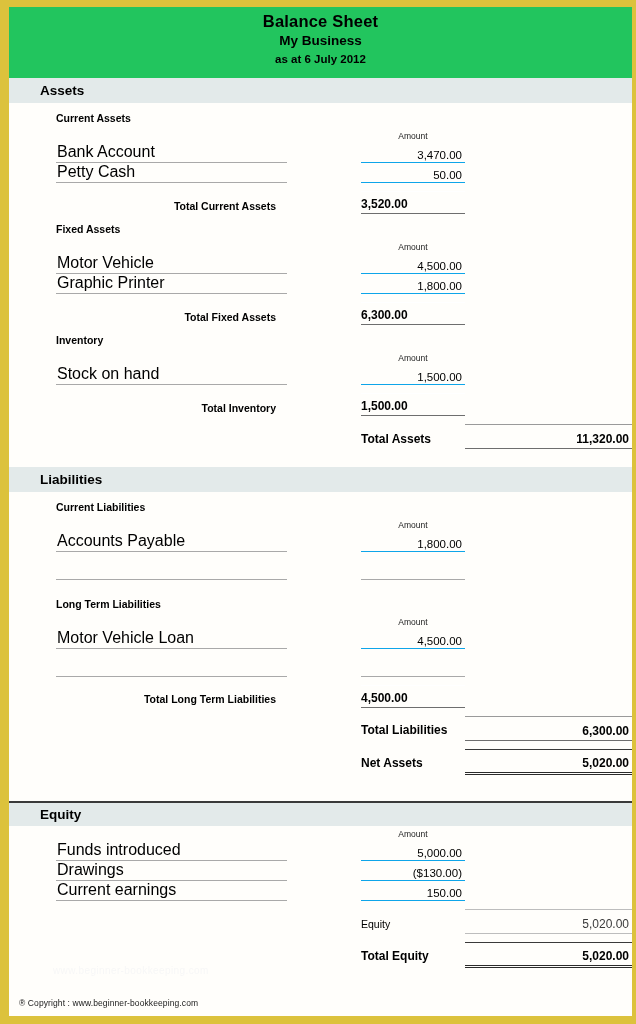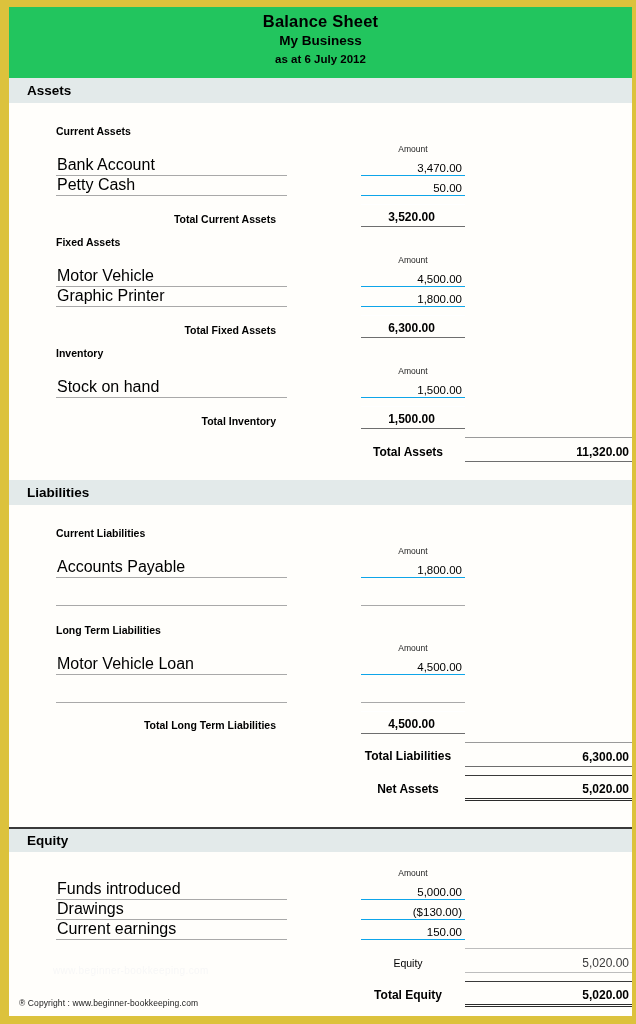--- a/index.html
+++ b/index.html
@@ -50,22 +50,22 @@
   .asat {
     font-size: 11.5px; font-weight: bold;
     line-height: 1.6;
   }
 
   
   .section-bar {
     background: #e3eaea;
     height: 25px;
     display: flex; align-items: center;
-    padding-left: 18px;
-    margin-bottom: 13px;
+    padding-left: 31px;
+    margin-bottom: 0;
   }
   .section-bar.equity-bar { border-top: 2px solid #3a3a3a; }
   .section-title {
     font-size: 13.5px; font-weight: bold;
   }
 
   
   .grp { padding: 0 16px 0 0; }
   .grp-title {
     font-size: 10.5px; font-weight: bold;
@@ -109,28 +109,28 @@
   .spacer-row td { height: 9px; }
 
   .row-total td { height: 22px; }
   .row-total .lbl {
     text-align: right; font-weight: bold; font-size: 10.5px;
     padding-right: 11px; padding-bottom: 2px;
   }
   .row-total .am {
     border-top: 1px solid #ffffff;
     border-bottom: 1px solid #6e6e6e;
-    text-align: center; font-weight: bold; font-size: 12px;
+    text-align: left; font-weight: bold; font-size: 12px;
     padding-right: 3px; padding-bottom: 2px;
   }
 
   
   .row-grand td { height: 24px; }
   .row-grand .glbl {
-    text-align: center; font-weight: bold; font-size: 12px;
+    text-align: left; font-weight: bold; font-size: 12px;
     padding-right: 10px; padding-bottom: 3px; white-space: nowrap;
   }
   .row-grand .gam {
     text-align: right; font-size: 12px; font-weight: bold;
     padding-right: 3px; padding-bottom: 2px;
     border-top: 1px solid #9a9a9a;
     border-bottom: 1px solid #6e6e6e;
   }
   .row-grand.dbl .gam {
     border-top: 1px solid #3a3a3a;

